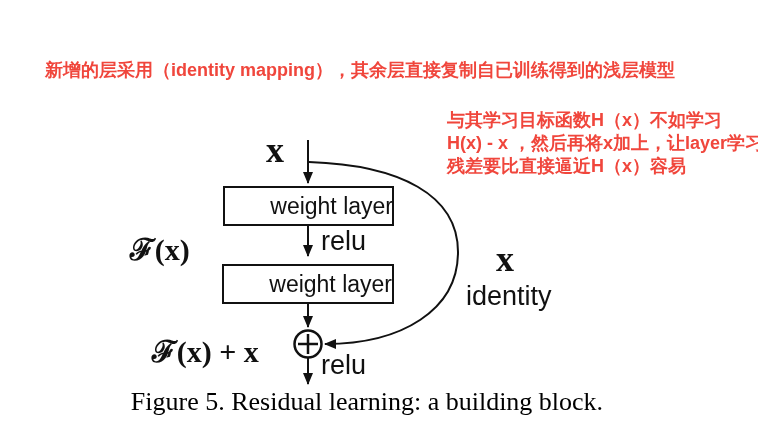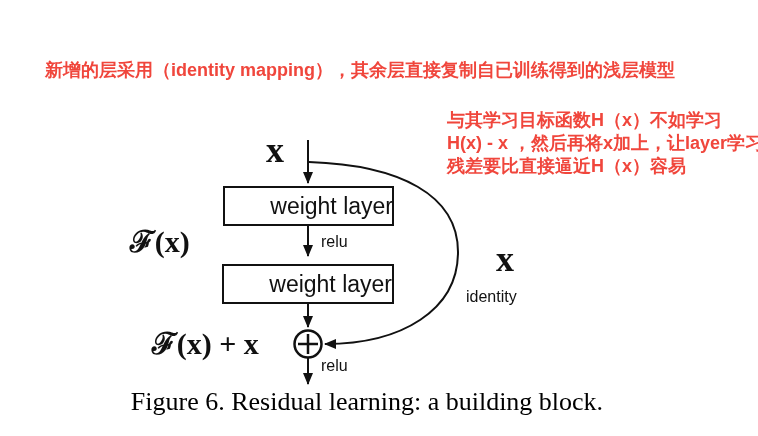--- a/index.html
+++ b/index.html
@@ -29,34 +29,35 @@
   #diagram-svg {
     position: absolute;
     left: 0; top: 0;
     width: 758px; height: 436px;
   }
   .dlabel {
     position: absolute;
     color: #111111;
     white-space: nowrap;
   }
-  .sans-label { font-size: 16px; line-height: 25px; }
+  .sans-label { font-size: 27px; line-height: 25px; }
   .math-x {
     font-family: "Liberation Serif", serif;
     font-weight: bold;
     font-size: 36px;
     line-height: 34px;
     width: 40px;
     text-align: center;
   }
   .math-f {
     font-family: "Liberation Serif", serif;
     font-weight: bold;
     font-size: 30px;
     line-height: 36px;
+    margin-top: 8px;
   }
   #input-x-label  { left: 255px; top: 133px; }
   #fx-label       { left: 130px; top: 224px; }
   #relu-mid-label { left: 321px; top: 229px; }
   #skip-x-label   { left: 485px; top: 242px; }
   #identity-label { left: 466px; top: 284px; }
   #sum-label      { left: 152px; top: 326px; }
   #relu-out-label { left: 321px; top: 353px; }
   .box-label {
     position: absolute;
@@ -131,15 +132,15 @@
   <div id="weight-layer-bottom-label" class="box-label">weight layer</div>
 
   <div id="skip-x-label" class="dlabel math-x">x</div>
 
   <div id="sum-label" class="dlabel math-f">ℱ(x) + x</div>
 
   <div id="identity-label" class="dlabel sans-label">identity</div>
 
   <div id="relu-out-label" class="dlabel sans-label">relu</div>
 
-  <div id="figure-caption">Figure 6. Residual learning: a building block.</div>
+  <div id="figure-caption">Figure 5. Residual learning: a building block.</div>
 
 </div>
 
 </body></html>

